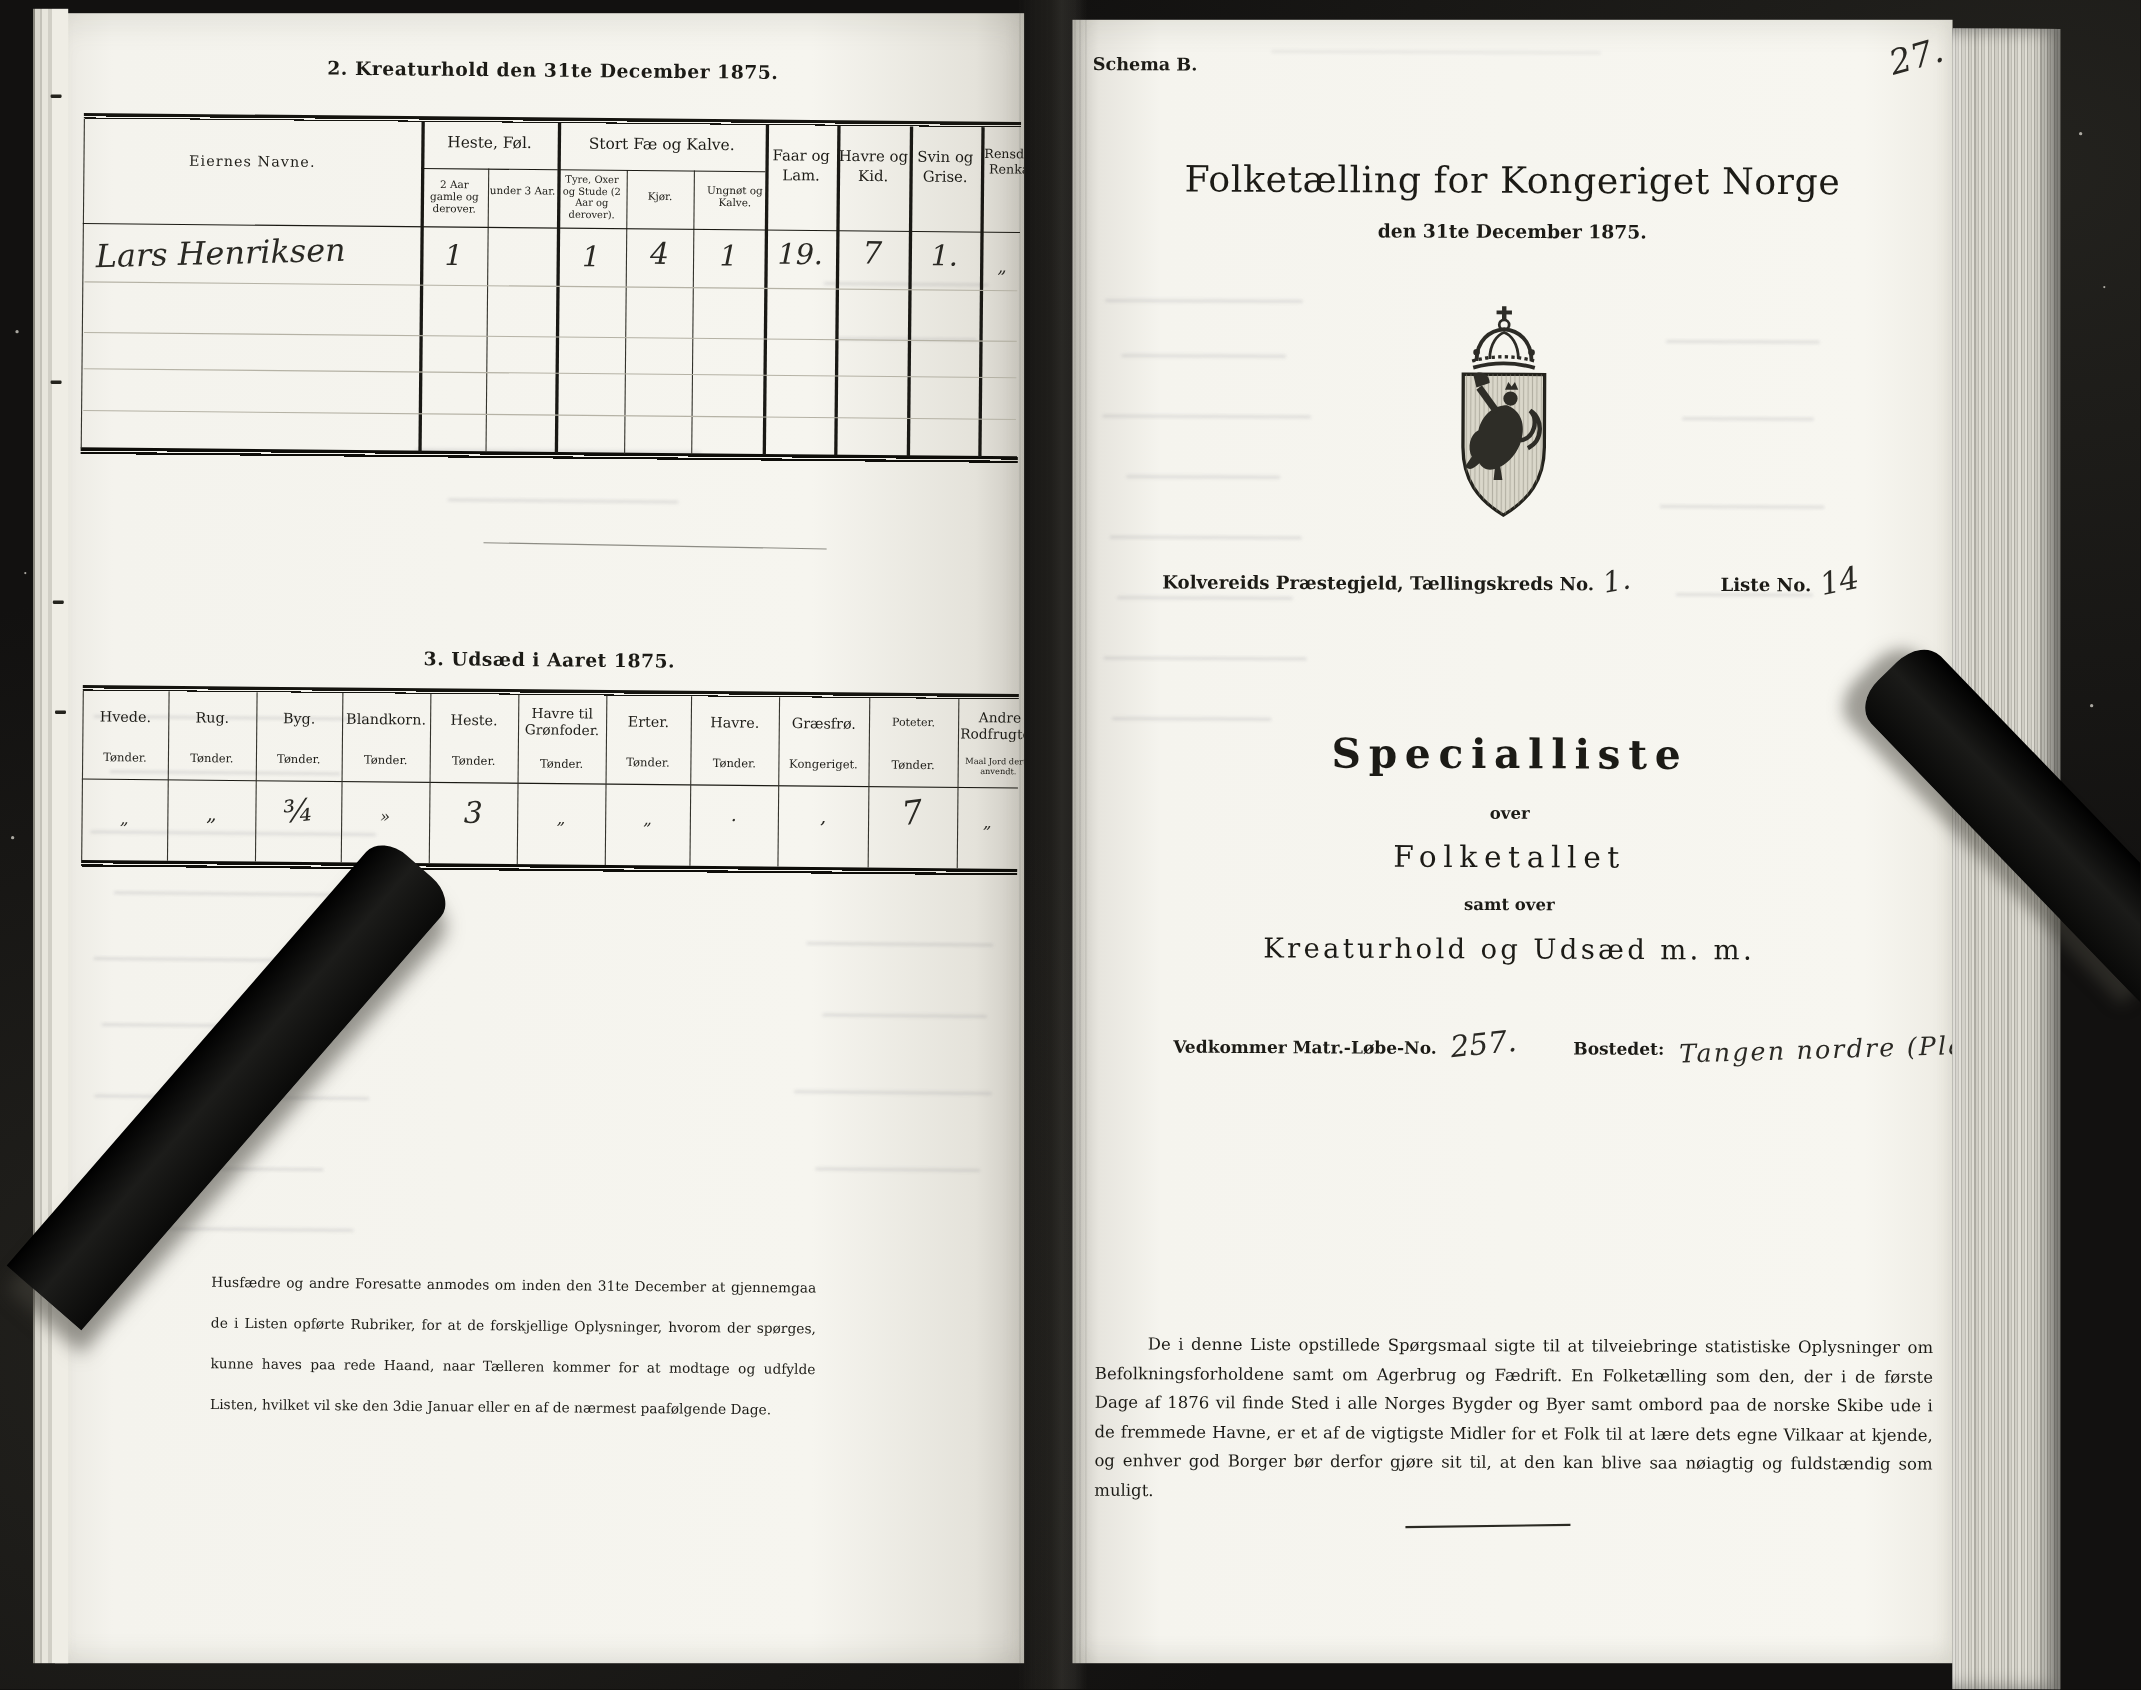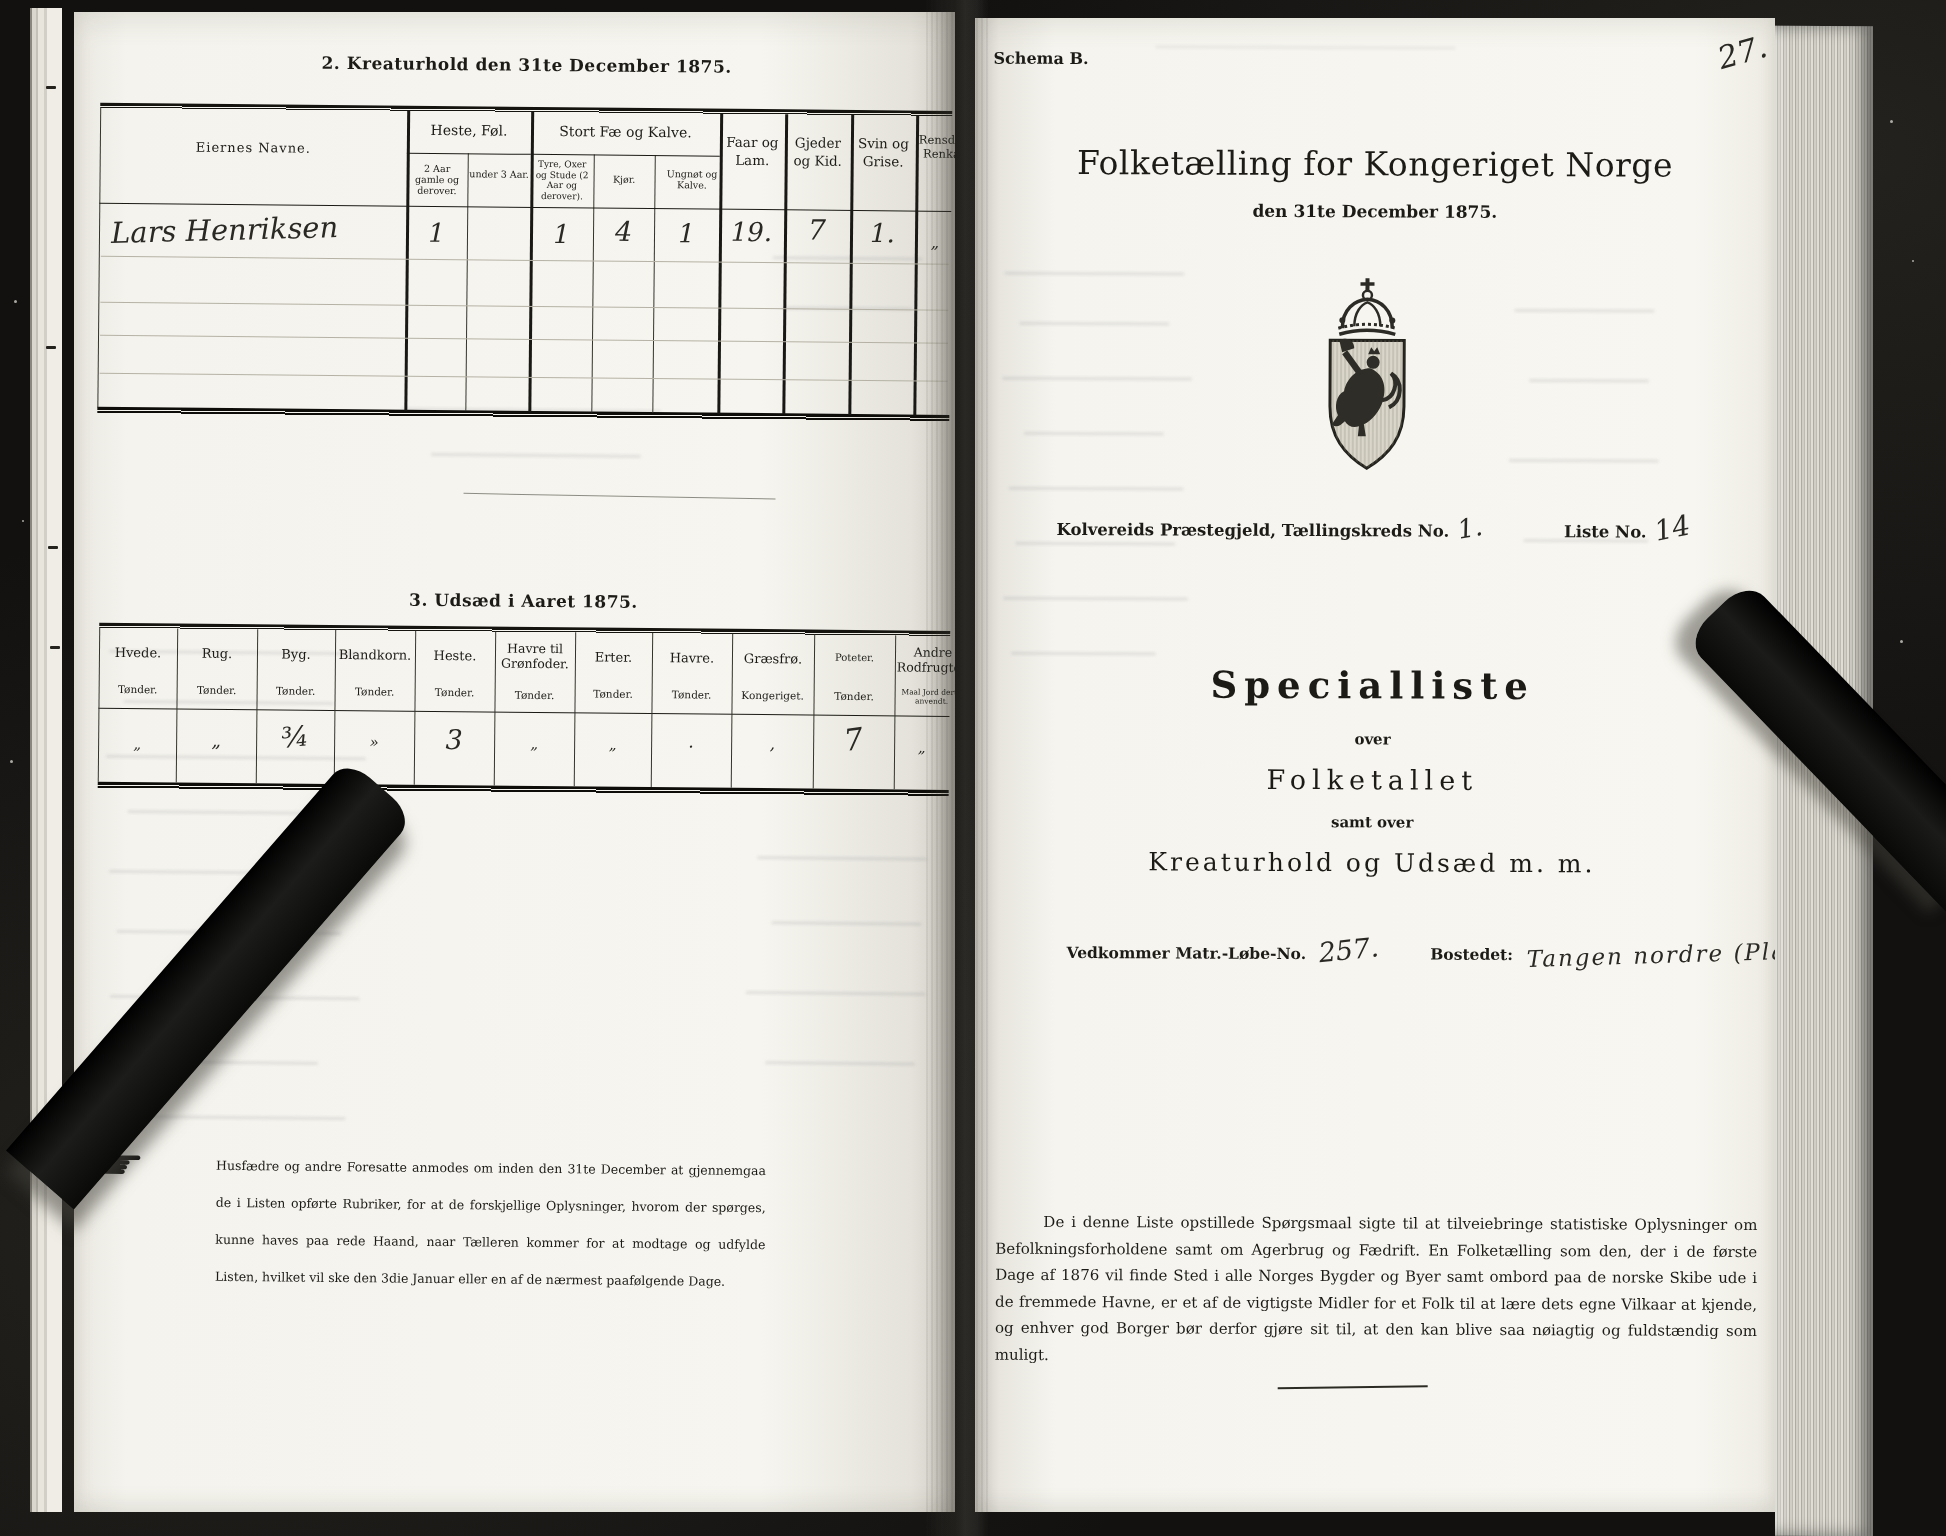--- a/index.html
+++ b/index.html
@@ -4,21 +4,21 @@
 <style>
   html,body{margin:0;padding:0;background:#0f0e0c;}
   #stage{position:relative;width:1946px;height:1536px;overflow:hidden;background:
     radial-gradient(ellipse at 12% 80%, #23221e 0%, transparent 40%),
     radial-gradient(ellipse at 95% 10%, #23221e 0%, transparent 35%),
     #121110;}
   .abs{position:absolute;}
   .serif{font-family:"DejaVu Serif",serif;color:#1c1b16;}
   .hand{font-family:"DejaVu Serif",serif;font-style:italic;color:#2a2924;}
   .page{position:absolute;overflow:hidden;}
-  .left-page{left:74px;top:12px;width:881px;height:1500px;
+  .left-page{left:50px;top:12px;width:881px;height:1500px;
     background:linear-gradient(90deg,#eae8e1 0,#f4f3ed 6%,#f6f5ef 78%,#e4e2da 95%,#ccc9c1 100%);
     box-shadow:inset 0 14px 22px rgba(110,105,92,.10), inset 0 -10px 18px rgba(110,105,92,.12);}
   .right-page{left:975px;top:18px;width:800px;height:1494px;
     background:linear-gradient(90deg,#c7c5be 0,#e7e5de 3%,#f5f4ee 10%,#f7f6f0 90%,#edebe3 100%);
     box-shadow:inset 0 12px 20px rgba(110,105,92,.10), inset 0 -10px 16px rgba(110,105,92,.12);}
   .rot-l{position:absolute;inset:0;transform:rotate(.55deg);transform-origin:30% 8%;}
   .rot-r{position:absolute;inset:0;transform:rotate(.25deg);transform-origin:40% 10%;}
   .vline{position:absolute;width:1px;background:#34332c;}
   .vline.bold{width:3px;background:#191814;}
   .hline{position:absolute;height:1px;background:#1b1a14;}
@@ -105,21 +105,21 @@
 
         <div class="rowline" style="left:2px;top:153px;width:848px"></div>
         <div class="rowline" style="left:2px;top:199px;width:848px"></div>
         <div class="rowline" style="left:2px;top:232px;width:848px"></div>
         <div class="rowline" style="left:2px;top:270px;width:848px"></div>
 
         <div class="tcell serif" style="left:0;top:36px;width:307px;font-size:13px;letter-spacing:1px">Eiernes Navne.</div>
         <div class="tcell serif" style="left:307px;top:16px;width:124px;font-size:14px">Heste, Føl.</div>
         <div class="tcell serif" style="left:431px;top:16px;width:189px;font-size:14px">Stort Fæ og Kalve.</div>
         <div class="tcell serif" style="left:620px;top:24px;width:65px;font-size:13.5px;line-height:18px">Faar og Lam.</div>
-        <div class="tcell serif" style="left:685px;top:24px;width:66px;font-size:13.5px;line-height:18px">Gjeder og Kid.</div>
+        <div class="tcell serif" style="left:685px;top:24px;width:66px;font-size:13.5px;line-height:18px">Havre og Kid.</div>
         <div class="tcell serif" style="left:751px;top:24px;width:65px;font-size:13.5px;line-height:18px">Svin og Grise.</div>
         <div class="tcell serif" style="left:816px;top:22px;width:72px;font-size:11.5px;line-height:14px">Rensdyr og Renkalve.</div>
         <div class="tcell serif" style="left:309px;top:57px;width:57px;font-size:9.5px;line-height:11px">2 Aar gamle og derover.</div>
         <div class="tcell serif" style="left:368px;top:62px;width:63px;font-size:9.5px;line-height:11px">under 3 Aar.</div>
         <div class="tcell serif" style="left:433px;top:52px;width:59px;font-size:9px;line-height:10.5px">Tyre, Oxer og Stude (2 Aar og derover).</div>
         <div class="tcell serif" style="left:494px;top:66px;width:61px;font-size:9.5px">Kjør.</div>
         <div class="tcell serif" style="left:555px;top:60px;width:75px;font-size:9.5px;line-height:11px">Ungnøt og Kalve.</div>
 
         <div class="abs hand" style="left:12px;top:108px;width:290px;font-size:29px;transform:rotate(-2deg)">Lars Henriksen</div>
         <div class="tcell hand" style="left:307px;top:112px;width:61px;font-size:26px">1</div>

